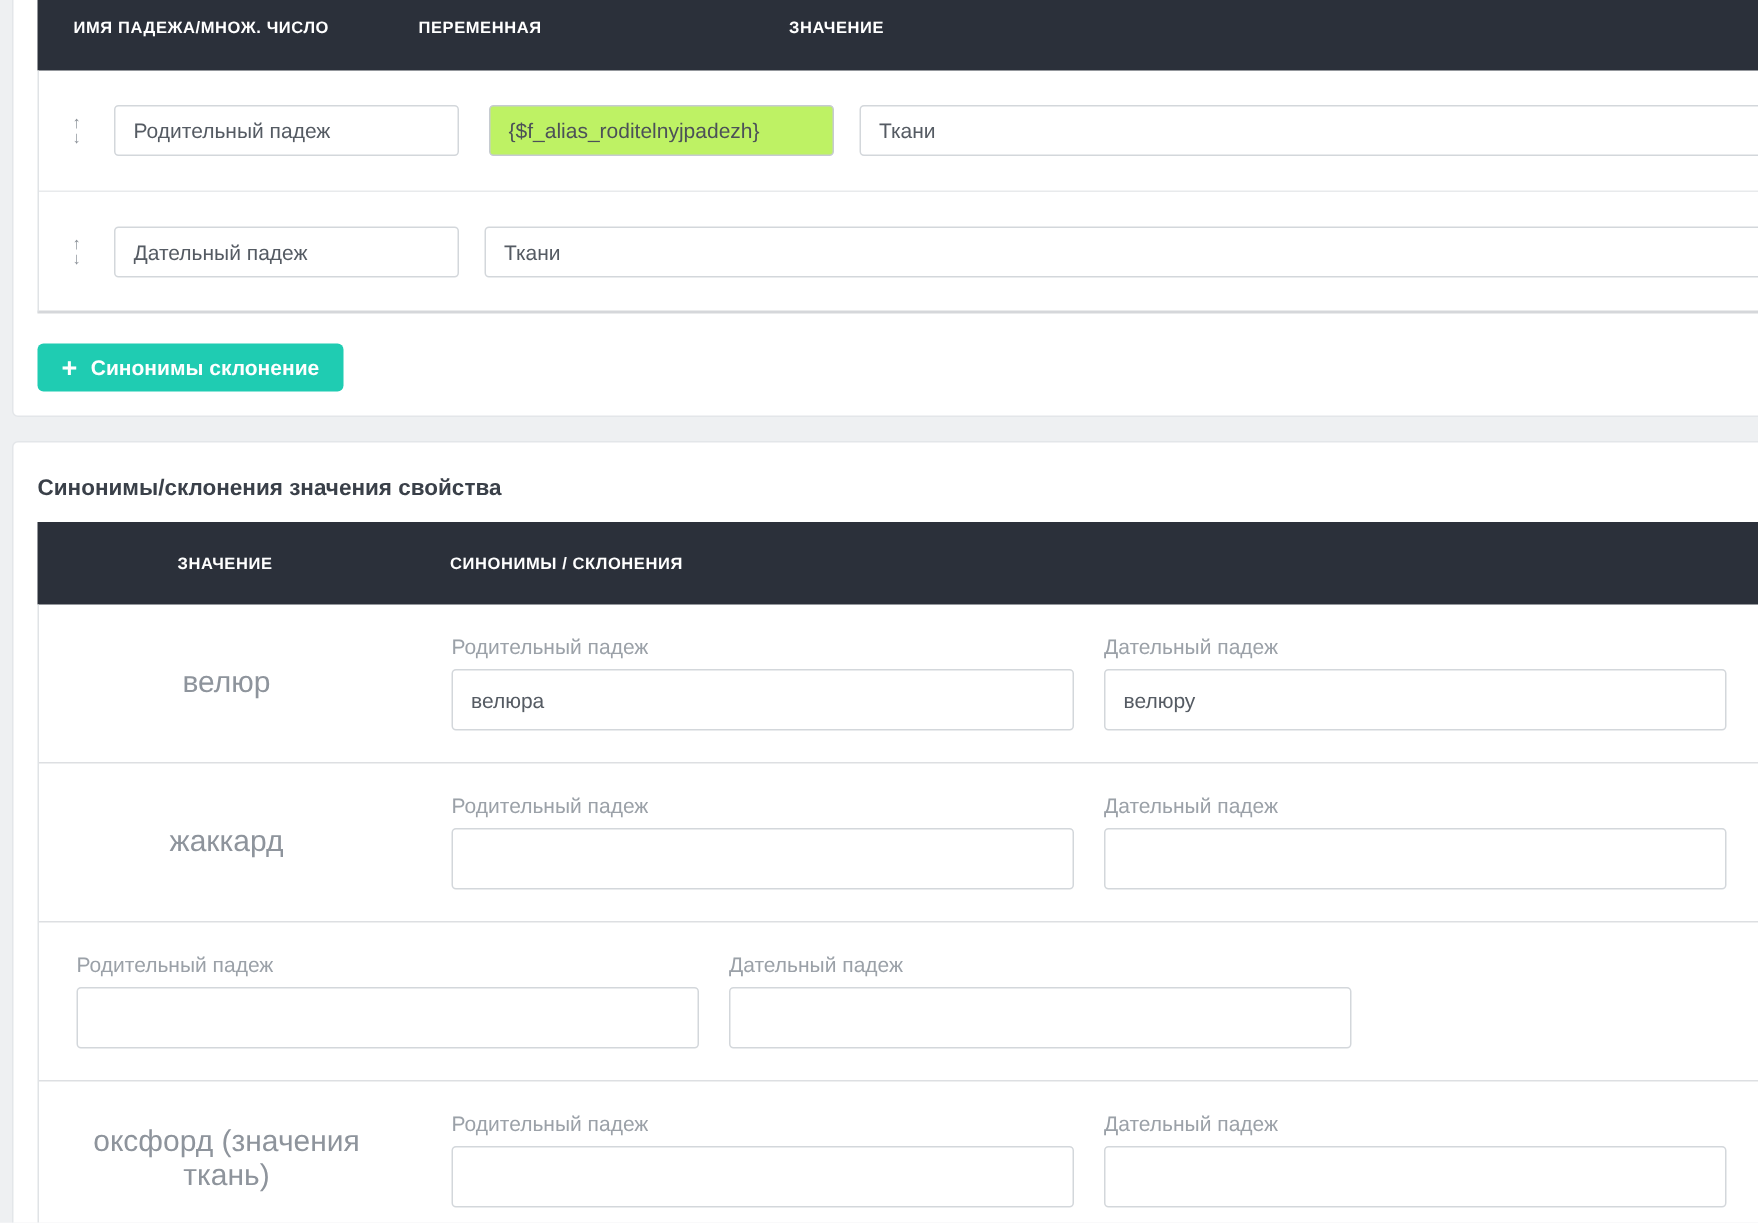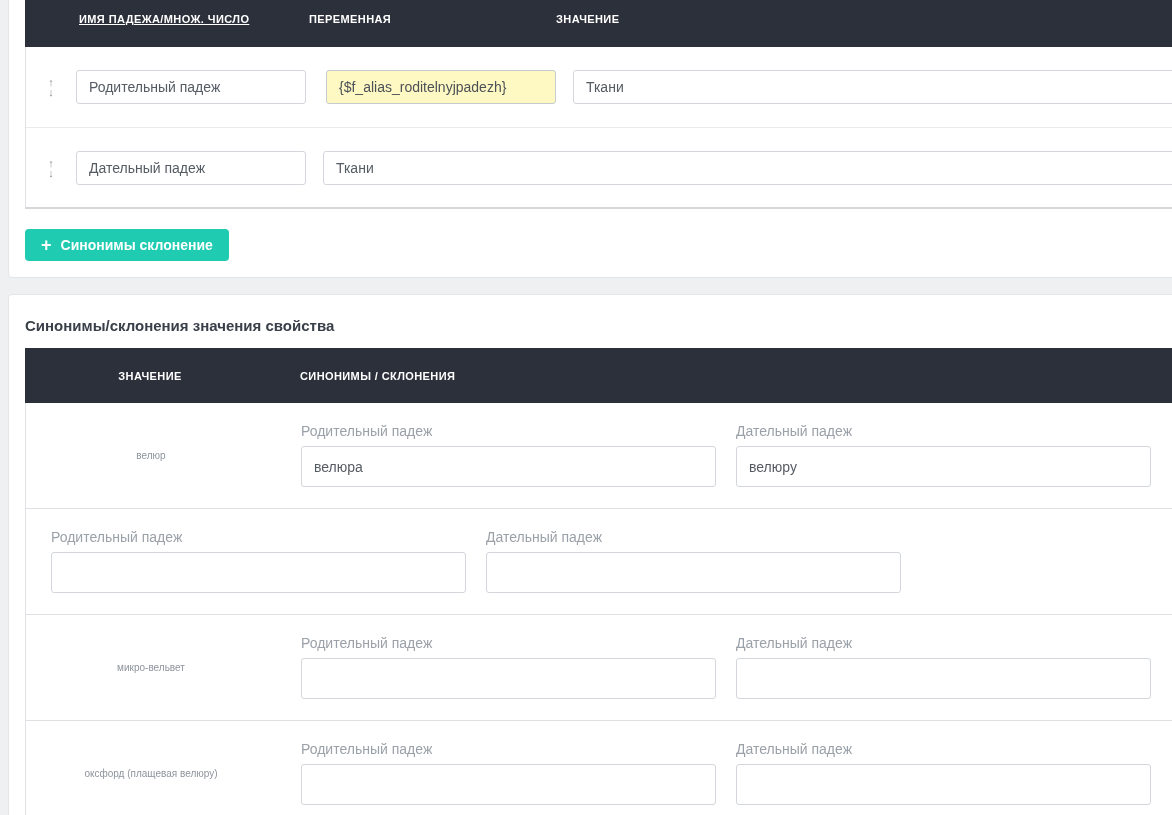--- a/index.html
+++ b/index.html
@@ -44,21 +44,21 @@
   .t1-row {
     display: flex;
     align-items: center;
     height: 80px;
   }
   .t1-row + .t1-row { border-top: 1px solid #e8eaec; }
   .col-handle { width: 50px; display: flex; justify-content: center; }
   .col-name   { width: 230px; }
   .col-var    { width: 230px; margin-left: 20px; }
   .col-value  { width: 1050px; margin-left: 17px; }
-  .h-name  { margin-left: 54px;  width: 230px; text-decoration: underline; }
+  .h-name  { margin-left: 24px;  width: 230px; }
   .h-var   {  width: 230px; }
   .h-value { margin-left: 17px; }
 
   .drag-handle {
     display: flex; flex-direction: column; align-items: center;
     color: #8b9198; font-size: 11px; font-weight: bold;
     line-height: 10px; cursor: move; user-select: none;
   }
 
   input.field {
@@ -67,21 +67,21 @@
     border: 1px solid #d3d7db;
     border-radius: 3px;
     padding: 0 12px;
     font-size: 14px;
     font-family: "Liberation Sans", sans-serif;
     color: #555b63;
     background: #ffffff;
     outline: none;
   }
   input.field[readonly] {
-    background: #fef9c3;
+    background: #bef264;
     border-color: #c6cbd1;
     color: #4c5158;
   }
 
   
   .btn-add {
     margin-top: 20px;
     height: 32px;
     padding: 0 16px;
     background: #1fccb2;
@@ -115,21 +115,21 @@
   }
   .t2-row {
     display: flex;
     align-items: center;
     padding: 20px 0 21px 0;
   }
   .t2-row + .t2-row { border-top: 1px solid #dddfe2; }
   .cell-value {
     width: 250px;
     text-align: center;
-    font-size: 10px;
+    font-size: 20px;
     color: #8e949c;
     padding: 0 6px;
   }
   .cell-fields { display: flex; margin-left: 25px; }
   .field-group { width: 415px; }
   .field-group + .field-group { margin-left: 20px; }
   .field-label {
     font-size: 14px;
     color: #9ba1a8;
     margin-bottom: 7px;
@@ -211,48 +211,48 @@
               <input class="field" type="text" value="велюра" style="">
             </div>
             <div class="field-group">
               <span class="field-label">Дательный падеж</span>
               <input class="field" type="text" value="велюру" style="">
             </div>
           </div>
         </div>
 
         <div class="t2-row">
-          <div class="cell-fields">
-            <div class="field-group">
-              <span class="field-label">Родительный падеж</span>
-              <input class="field" type="text" value="" style="">
-            </div>
-            <div class="field-group">
-              <span class="field-label">Дательный падеж</span>
-              <input class="field" type="text" value="" style="">
-            </div>
-          </div>
-        </div>
-
-        <div class="t2-row">
-          <div class="cell-value">микро-вельвет</div>
-          <div class="cell-fields">
-            <div class="field-group">
-              <span class="field-label">Родительный падеж</span>
-              <input class="field" type="text" value="" style="">
-            </div>
-            <div class="field-group">
-              <span class="field-label">Дательный падеж</span>
-              <input class="field" type="text" value="" style="">
-            </div>
-          </div>
-        </div>
-
-        <div class="t2-row">
-          <div class="cell-value">оксфорд (плащевая велюру)</div>
+          <div class="cell-value">жаккард</div>
+          <div class="cell-fields">
+            <div class="field-group">
+              <span class="field-label">Родительный падеж</span>
+              <input class="field" type="text" value="" style="">
+            </div>
+            <div class="field-group">
+              <span class="field-label">Дательный падеж</span>
+              <input class="field" type="text" value="" style="">
+            </div>
+          </div>
+        </div>
+
+        <div class="t2-row">
+          <div class="cell-fields">
+            <div class="field-group">
+              <span class="field-label">Родительный падеж</span>
+              <input class="field" type="text" value="" style="">
+            </div>
+            <div class="field-group">
+              <span class="field-label">Дательный падеж</span>
+              <input class="field" type="text" value="" style="">
+            </div>
+          </div>
+        </div>
+
+        <div class="t2-row">
+          <div class="cell-value">оксфорд (значения ткань)</div>
           <div class="cell-fields">
             <div class="field-group">
               <span class="field-label">Родительный падеж</span>
               <input class="field" type="text" value="" style="">
             </div>
             <div class="field-group">
               <span class="field-label">Дательный падеж</span>
               <input class="field" type="text" value="" style="">
             </div>
           </div>

